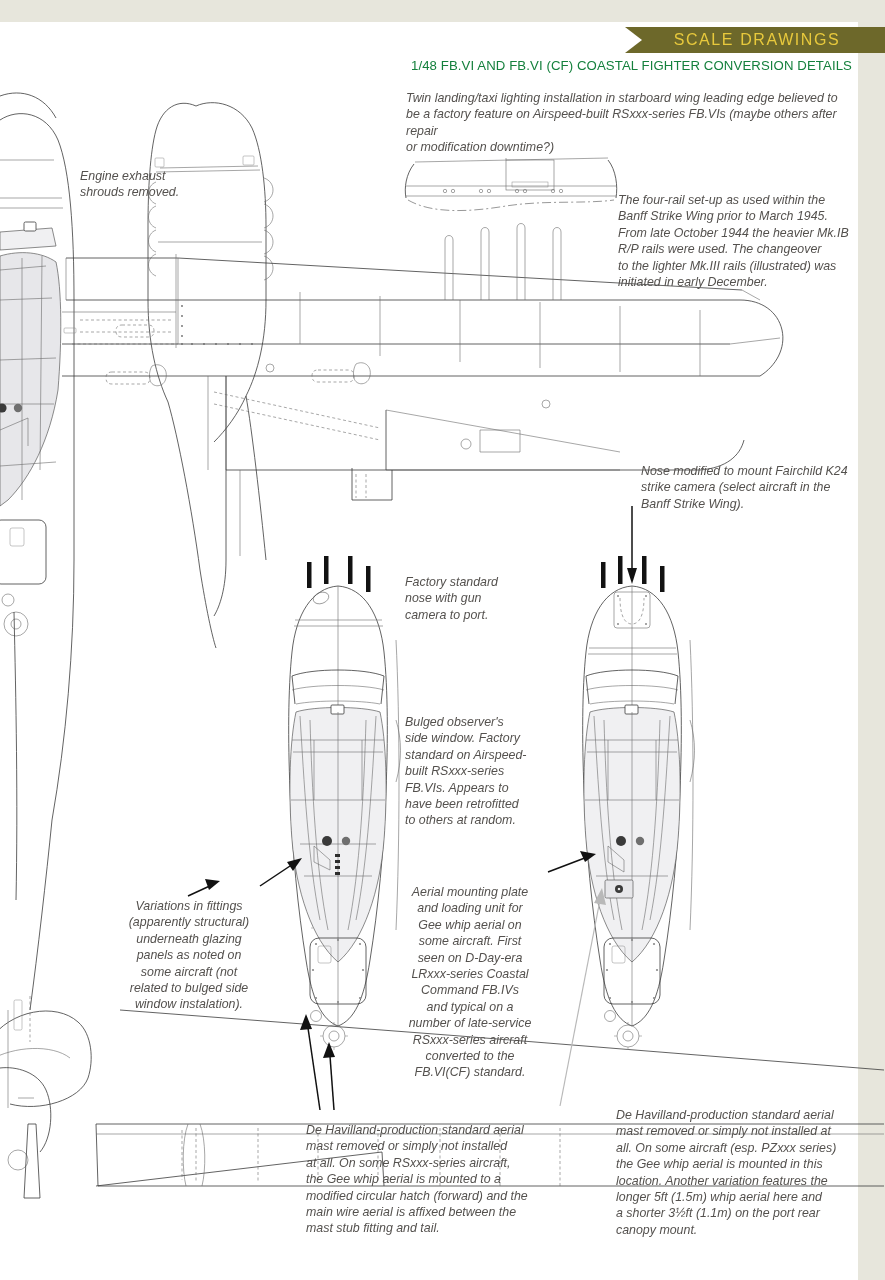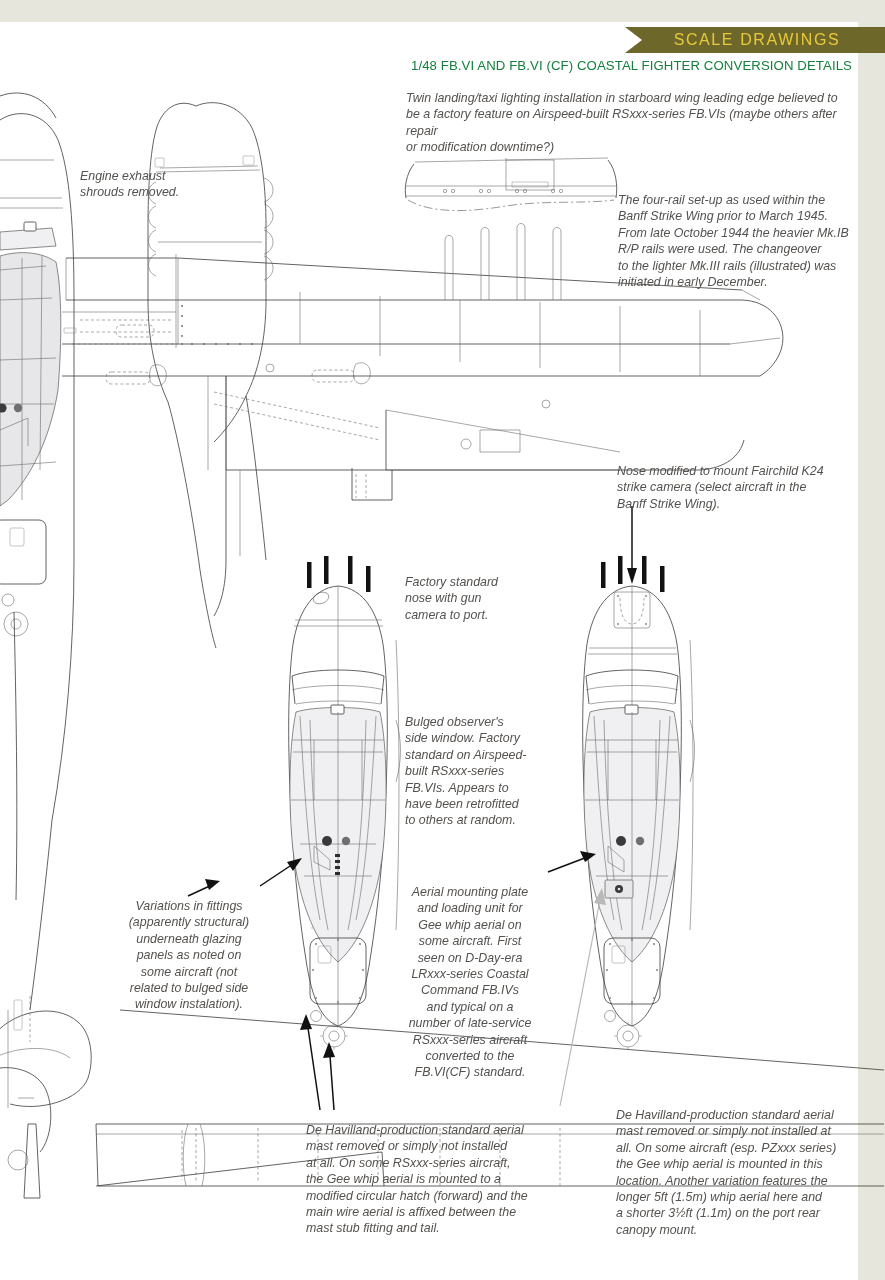--- a/index.html
+++ b/index.html
@@ -486,21 +486,21 @@
 be a factory feature on Airspeed-built RSxxx-series FB.VIs (maybe others after repair
 or modification downtime?)</div>
 
   <div class="note" style="left:618px; top:192px; width:238px;">The four-rail set-up as used within the
 Banff Strike Wing prior to March 1945.
 From late October 1944 the heavier Mk.IB
 R/P rails were used. The changeover
 to the lighter Mk.III rails (illustrated) was
 initiated in early December.</div>
 
-  <div class="note" style="left:617px; top:463px; width:240px;">Nose modified to mount Fairchild K24
+  <div class="note" style="left:641px; top:463px; width:240px;">Nose modified to mount Fairchild K24
 strike camera (select aircraft in the
 Banff Strike Wing).</div>
 
   <div class="note" style="left:405px; top:714px; width:140px;">Bulged observer's
 side window. Factory
 standard on Airspeed-
 built RSxxx-series
 FB.VIs. Appears to
 have been retrofitted
 to others at random.</div>

